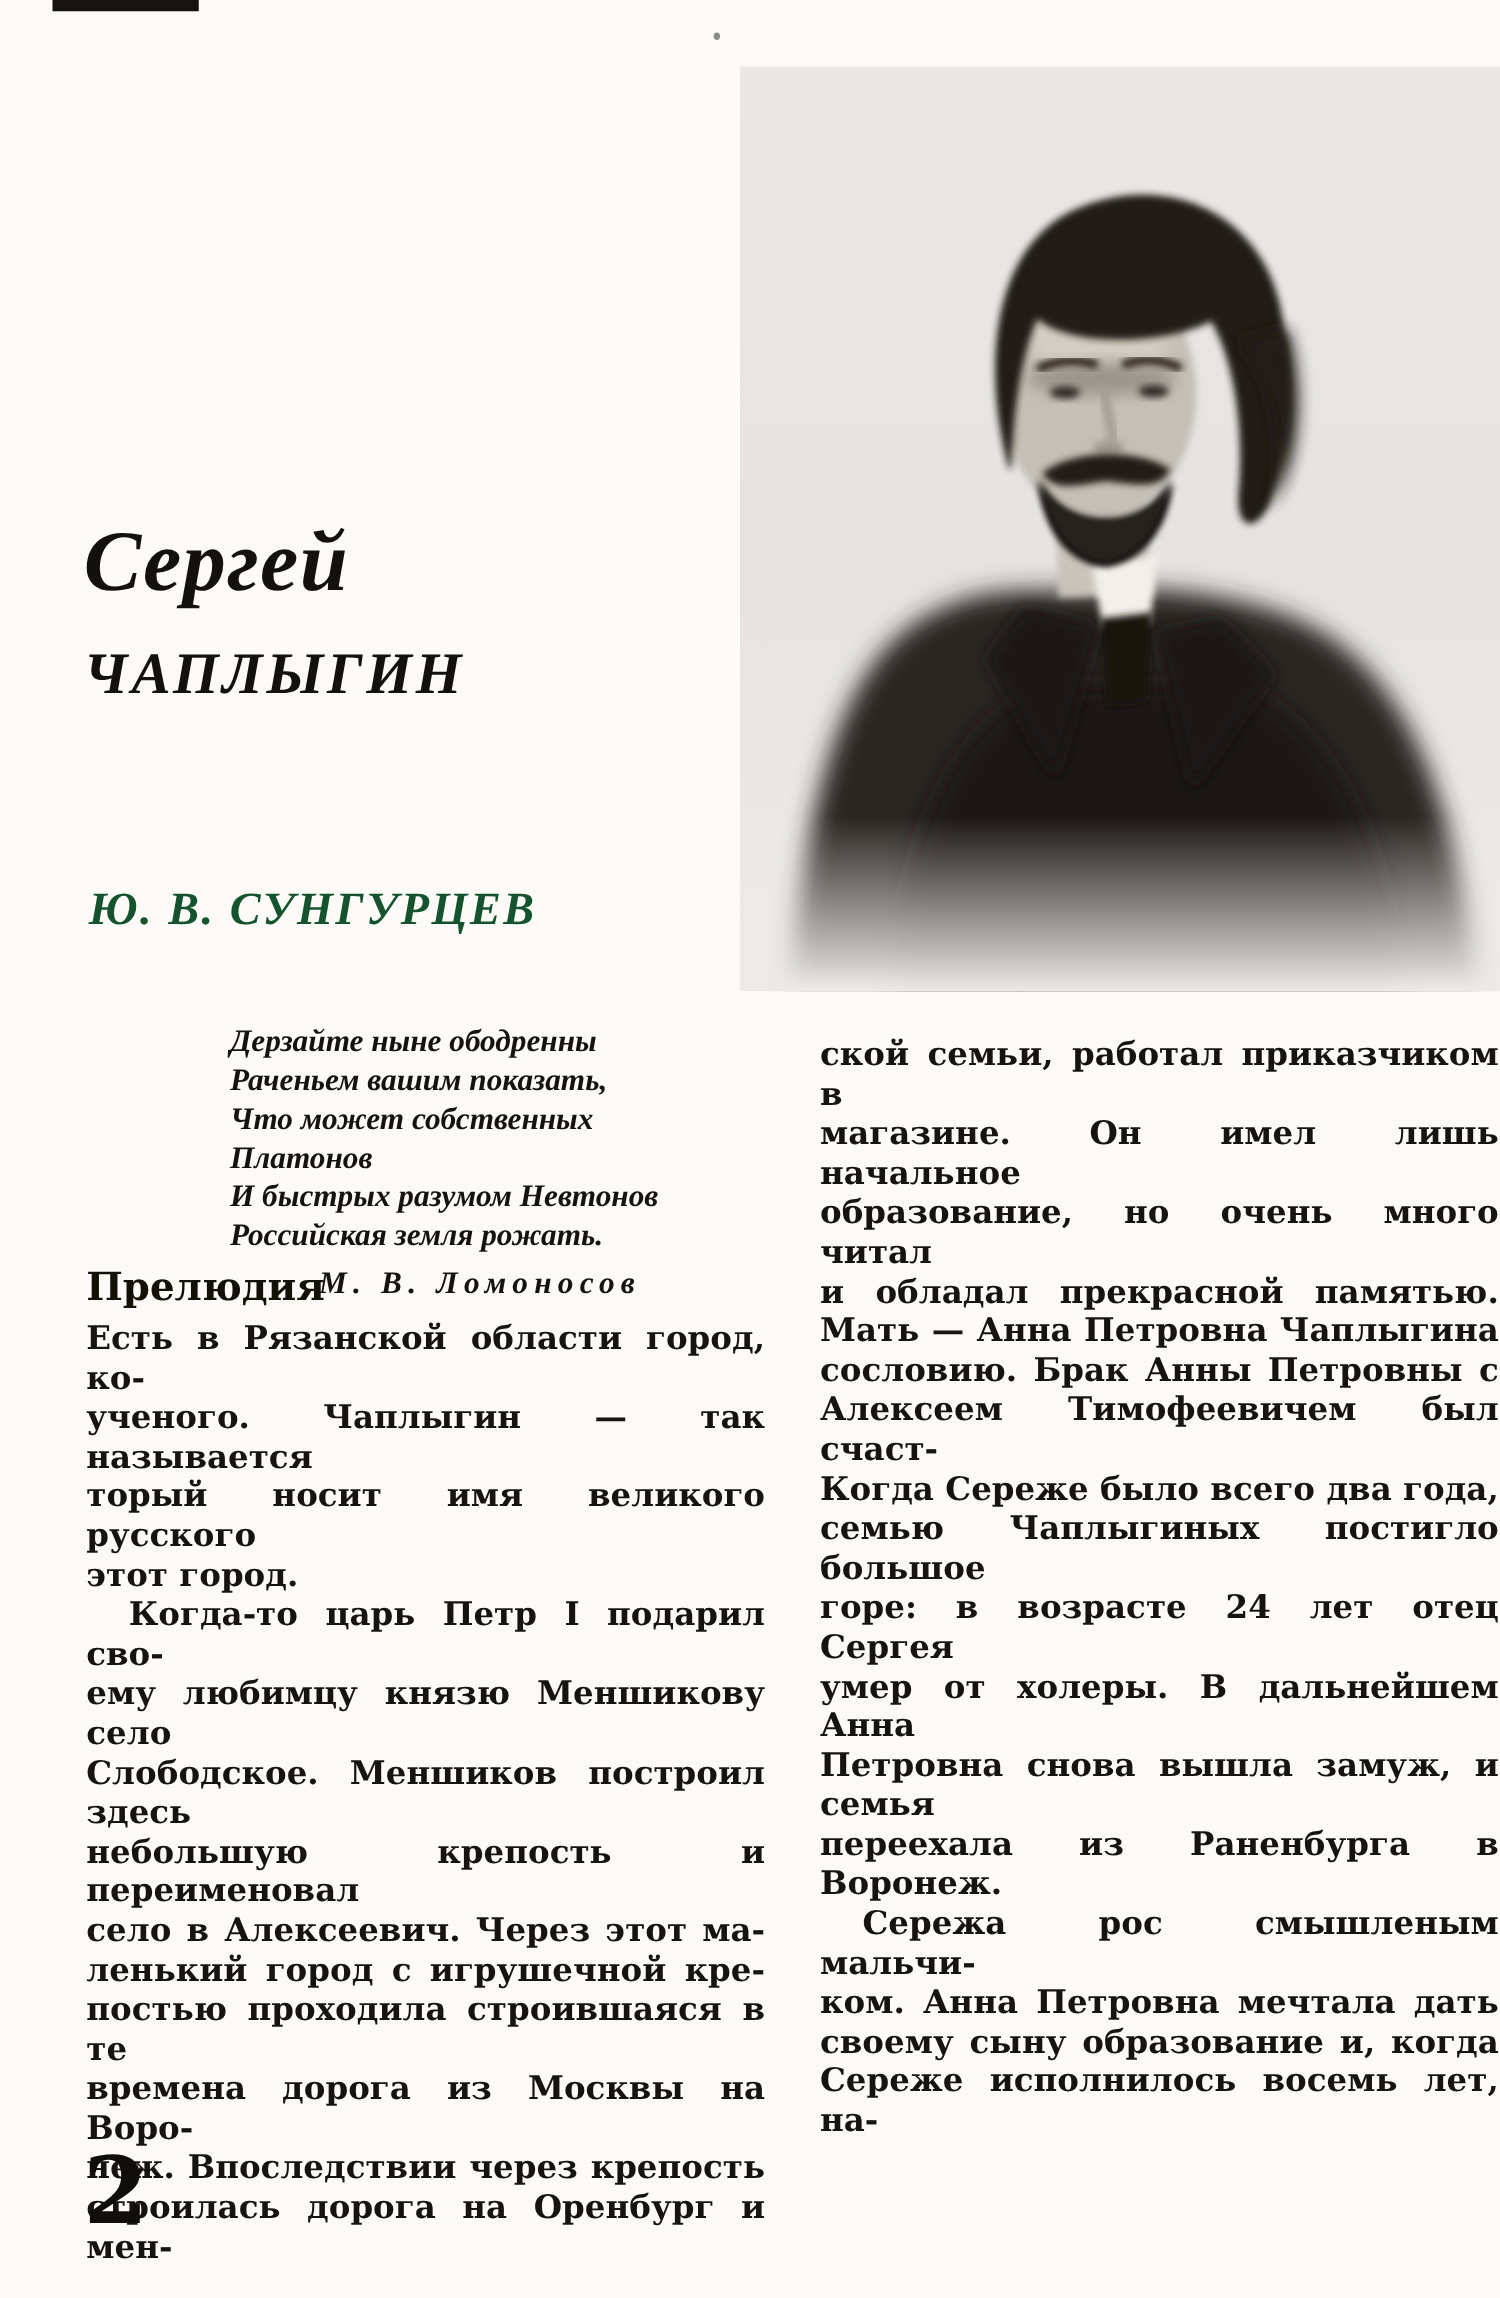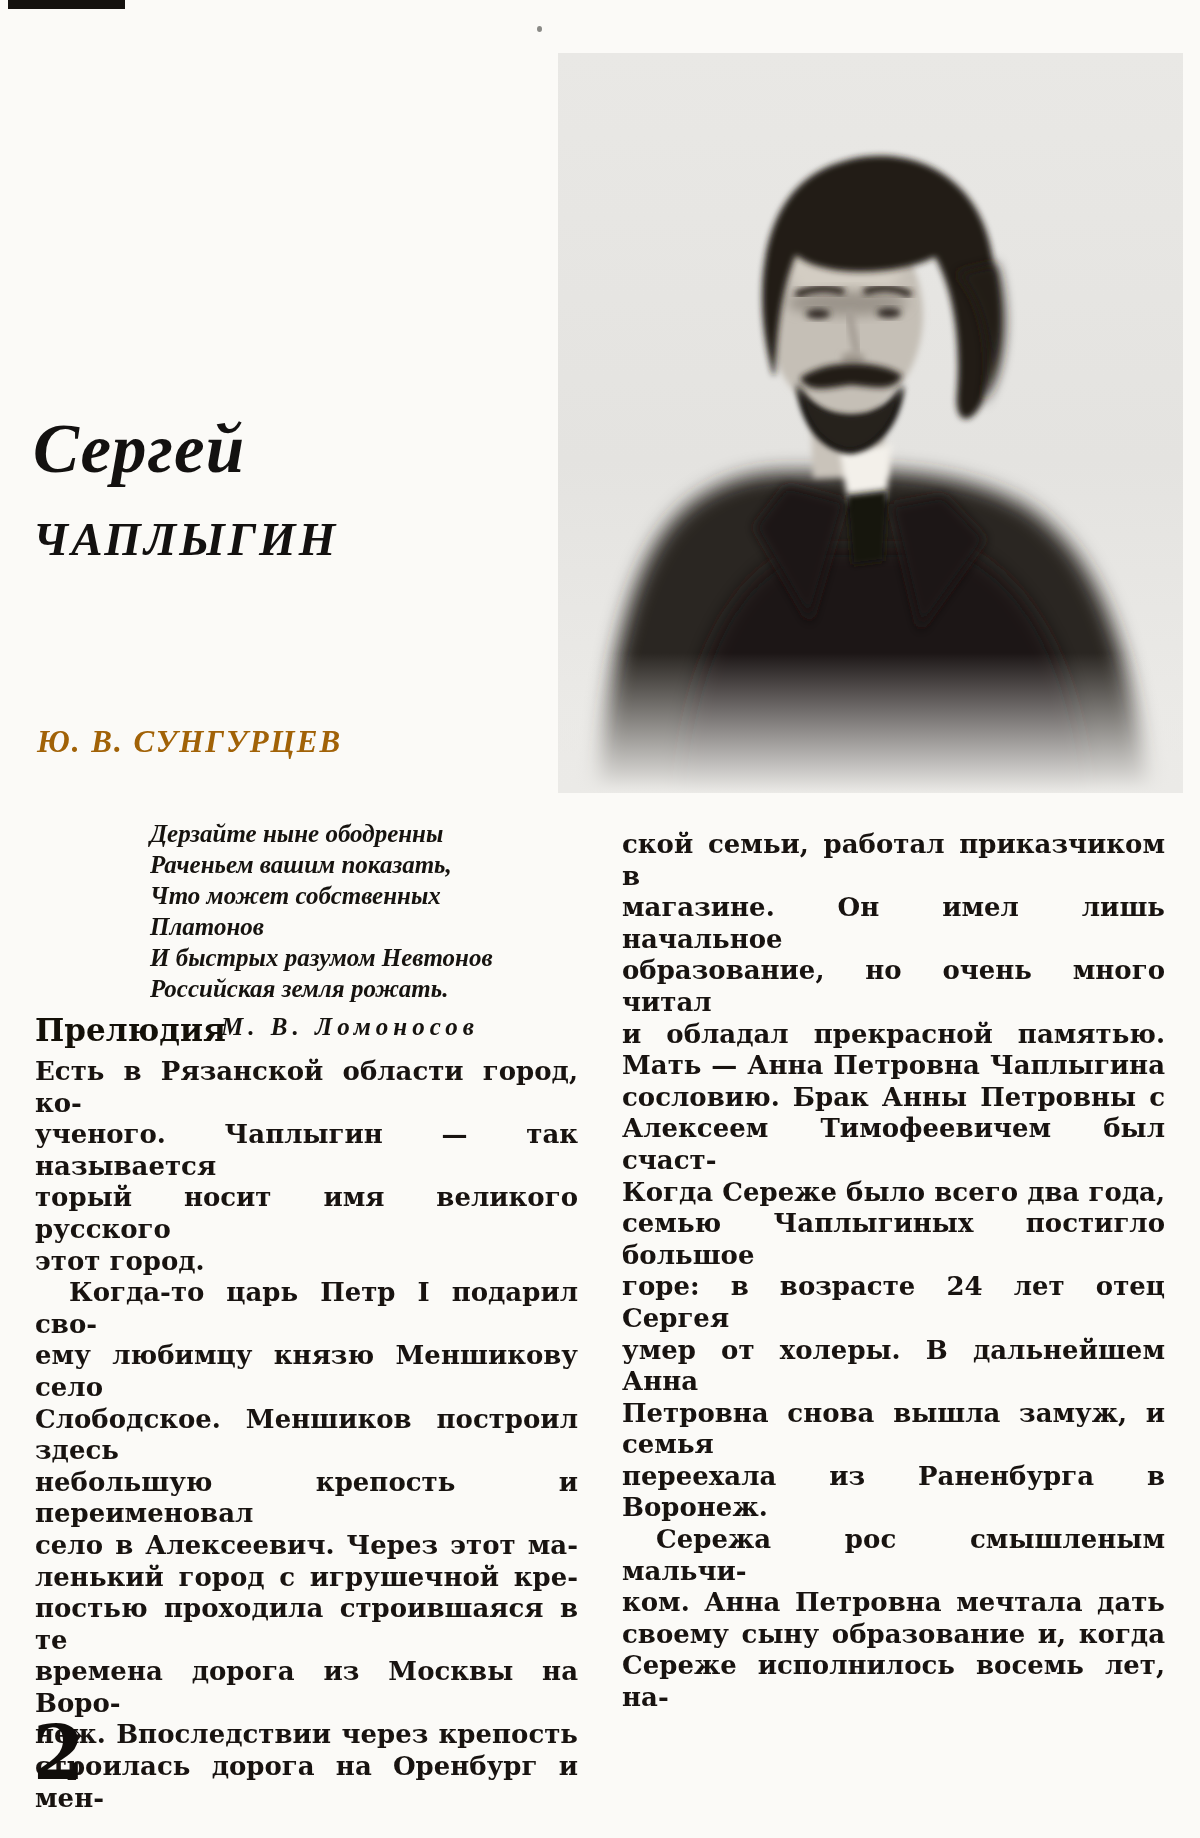--- a/index.html
+++ b/index.html
@@ -1,32 +1,32 @@
 <!DOCTYPE html>
 <html><head>
 <meta charset="utf-8">
 <style>
   html,body { margin:0; padding:0; background:#777; }
   .page {
     position:relative; width:1200px; height:1838px; margin:0 auto;
     background:#fbfaf7; color:#181411; overflow:hidden;
     font-family:"DejaVu Serif", serif;
   }
-  .abs { position:absolute; }
+  .abs { position:absolute;margin-left:34px; }
   .printmark { background:#15120f; }
   .inkdot { width:5px; height:6px; border-radius:50%; background:#8a8a86; }
 
   .title { left:33px; top:404px; width:520px;
     font-family:"Liberation Serif", serif; font-style:italic; font-weight:bold;
     font-size:69px; line-height:90px; letter-spacing:1px; color:#131110; }
   .title .caps { font-size:47px; letter-spacing:3px; }
 
-  .byline { left:37px; top:724px;
+  .byline { left:37px; top:706px;
     font-family:"Liberation Serif", serif; font-style:italic; font-weight:bold;
-    font-size:31px; letter-spacing:2px; color:#a16207; }
+    font-size:37px; letter-spacing:2px; color:#14532d; }
 
   .epigraph { left:150px; top:818px; width:400px;
     font-family:"Liberation Serif", serif; font-style:italic; font-weight:bold;
     font-size:25px; line-height:31px; color:#16130f; }
   .eline { text-align:left; }
   .attrib { text-align:center; letter-spacing:5px; margin-top:7px; }
 
   .sechead { left:35px; top:1012px; font-weight:bold; font-size:31px; color:#131008; }
 
   .col { width:543px; font-weight:bold; font-size:26px; line-height:31.6px; color:#181310; }

